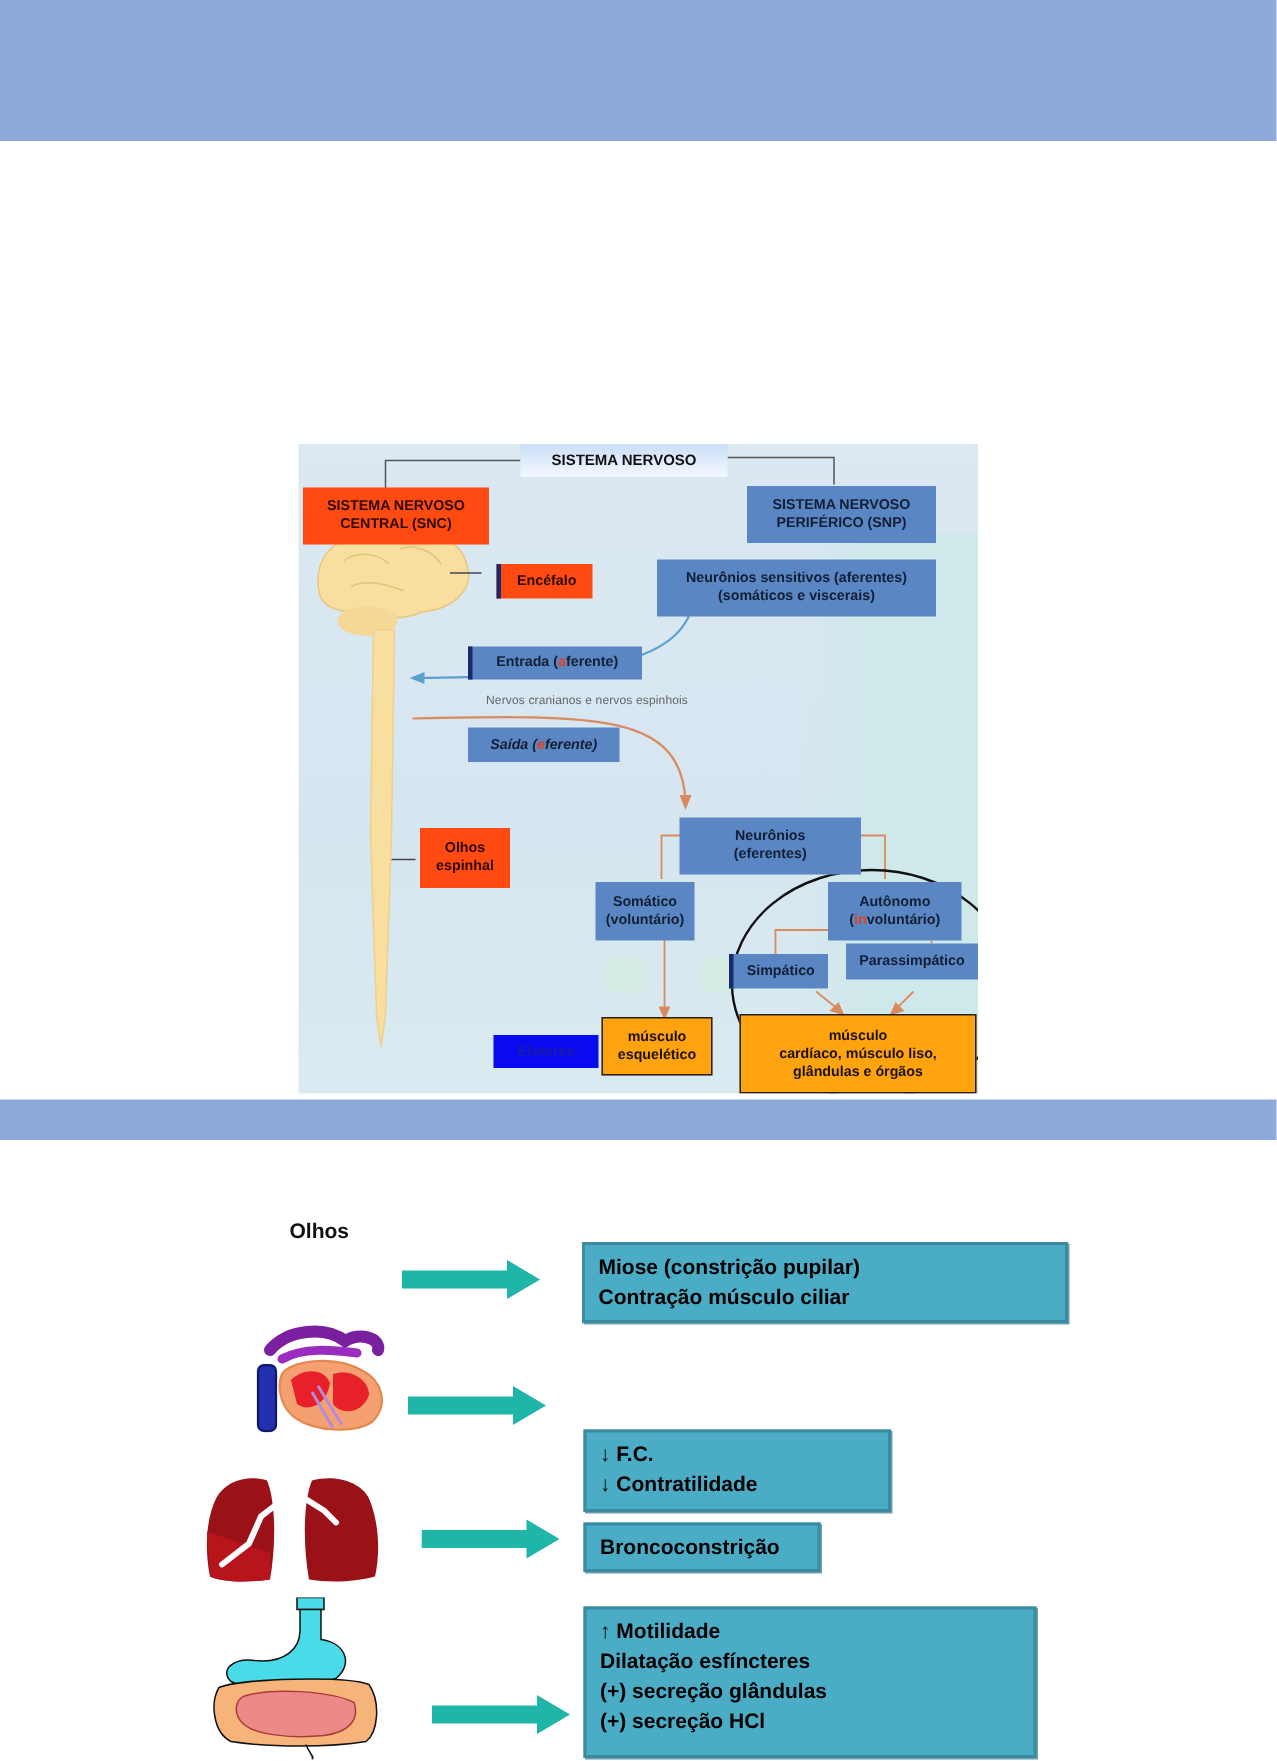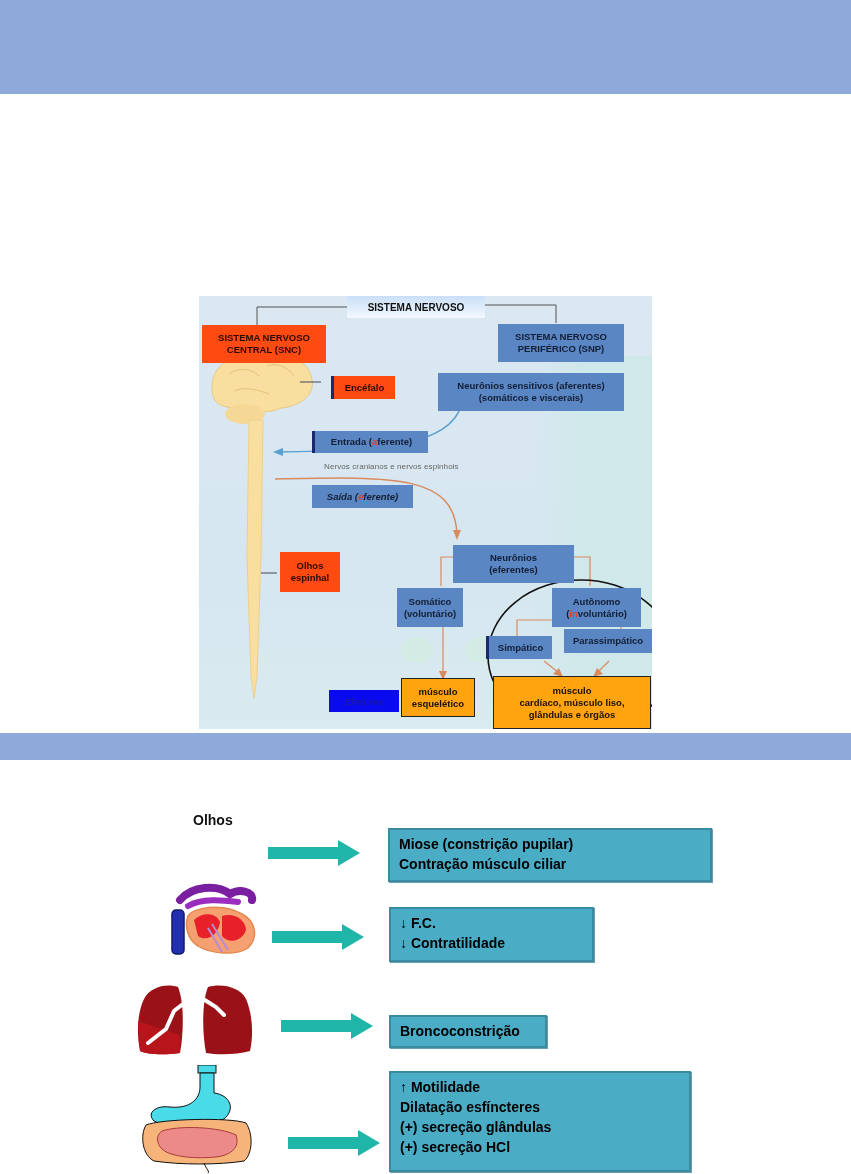--- a/index.html
+++ b/index.html
@@ -199,21 +199,21 @@
     <rect x="10" y="30" width="12" height="44" rx="4" fill="#2230b0" stroke="#10186a" stroke-width="1.5"></rect>
     <path d="M26,36 C30,28 60,22 80,34 C92,40 98,56 86,68 C74,76 48,74 36,66 C26,60 22,46 26,36 Z" fill="#f5a070" stroke="#e58850" stroke-width="1.5"></path>
     <path d="M32,40 C40,32 54,32 58,42 C56,56 44,62 36,56 Z" fill="#e8202a"></path>
     <path d="M60,36 C72,32 84,40 84,50 C80,62 66,64 60,56 Z" fill="#e8202a"></path>
     <path d="M50,44 L66,70 M46,48 L60,72" stroke="#b58ad8" stroke-width="2" fill="none"></path>
   </svg>
   <svg class="arrow" style="left:272px; top:924px;" width="92" height="26">
     <rect x="0" y="7" width="72" height="12" fill="#1fb5a8"></rect>
       <polygon points="70,0 92,13 70,26" fill="#1fb5a8"></polygon>
   </svg>
-  <div class="effect-box" style="left:389px; top:907px; width:205px; height:55px;">
+  <div class="effect-box" style="left:389px; top:953px; width:205px; height:55px;">
     <div>↓ F.C.</div>
     <div>↓ Contratilidade</div>
   </div>
 
   <svg class="organ-img" style="left:136px; top:981px;" width="120" height="75">
     <path d="M8,18 C14,6 30,2 42,6 C48,20 48,50 44,72 C30,74 12,74 4,70 C0,50 2,30 8,18 Z" fill="#9a1218"></path>
     <path d="M72,6 C86,2 104,6 110,18 C116,32 118,52 114,70 C100,74 82,74 70,72 C66,50 66,20 72,6 Z" fill="#9a1218"></path>
     <path d="M2,40 C14,44 30,50 44,54 L44,72 C30,74 12,74 4,70 Z" fill="#b8141c"></path>
     <path d="M60,0 L60,16 M56,16 L38,30 L30,48 L12,62 M64,16 L80,26 L88,34" stroke="#ffffff" stroke-width="4" fill="none" stroke-linecap="round"></path>
   </svg>

